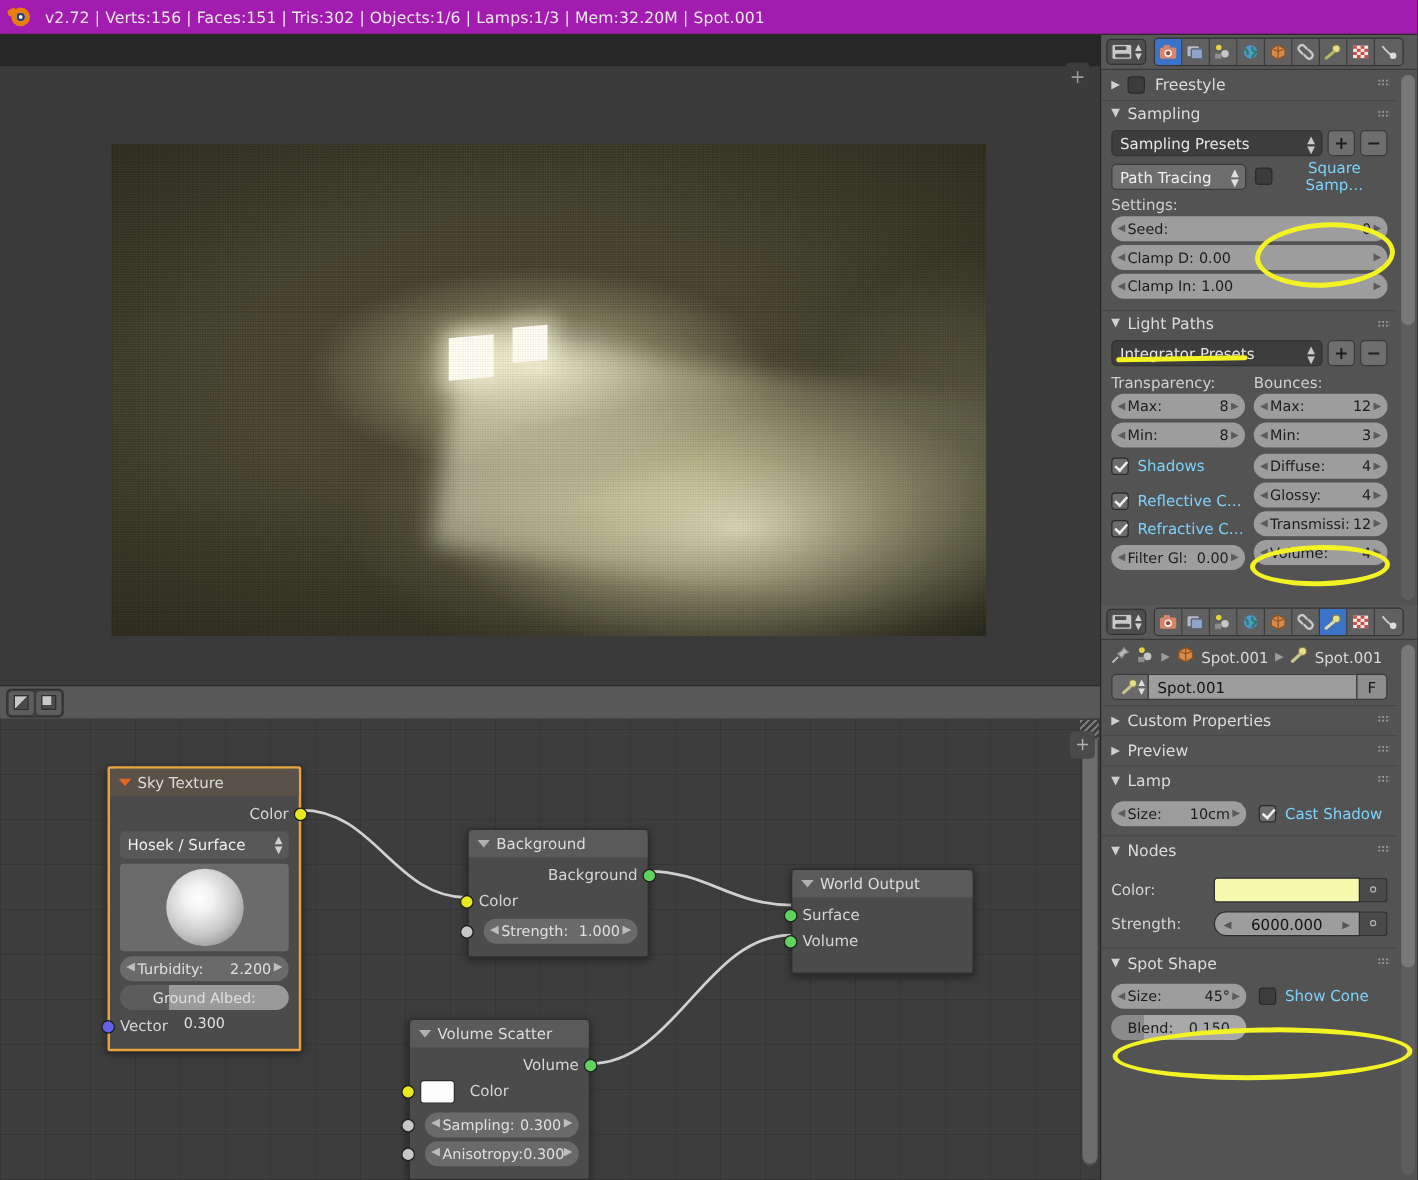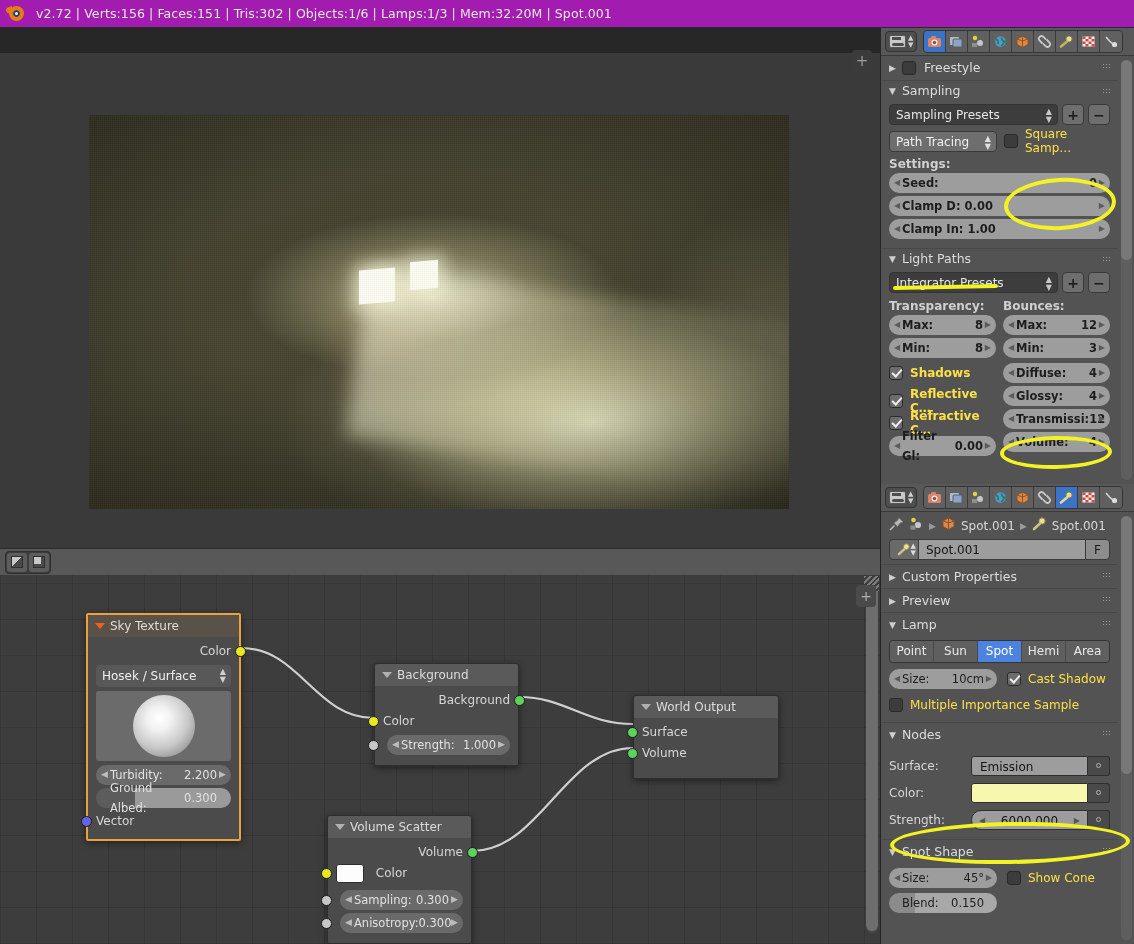--- a/index.html
+++ b/index.html
@@ -191,21 +191,21 @@
     display: flex; align-items: center; justify-content: space-between;
   }
   .nfield .lab { }
   .nfield .val { }
   .nfield:before, .nfield:after {
     position: absolute; top: 5px; font-size: 9px; color: #bdbdbd; line-height: 9px;
   }
   .nfield:before { content: "\25C0"; left: 5px; }
   .nfield:after  { content: "\25B6"; right: 5px; }
   .nfield.noarrow:before, .nfield.noarrow:after { content: ""; }
-  .nfield.split { background: linear-gradient(90deg, #5c5c5c 0 29%, #9a9a9a 29% 100%); }
+  .nfield.split { background: linear-gradient(90deg, #5c5c5c 0 29%, #9a9a9a 29% 100%); flex-direction: column; }
 
   .ndrop {
     height: 22px; line-height: 22px; border-radius: 4px;
     background: #585858; color: #efefef; font-size: 12px;
     padding: 0 6px; position: relative; margin: 3px 0;
   }
   .ndrop .arrows {
     position: absolute; right: 5px; top: 3px;
     color: #d0d0d0; font-size: 8px; line-height: 8px;
   }
@@ -339,25 +339,25 @@
     width: 14px; height: 14px; border-radius: 3px;
     background: #3c3c3c; border: 1px solid #2a2a2a; margin-right: 7px;
     position: relative; flex: 0 0 auto;
   }
   .chk.on { background: #6c6c6c; }
   .chk.on:after {
     content: ""; position: absolute; left: 4px; top: 0px;
     width: 4px; height: 8px; border: solid #efefef;
     border-width: 0 2px 2px 0; transform: rotate(42deg);
   }
-  .chk-row .lbl { color: #fde047; font-size: 12px; }
+  .chk-row .lbl { color: #7dd3fc; font-size: 12px; text-align: center; }
 
   .sectlabel { color: #d0d0d0; font-size: 12px; height: 17px; line-height: 17px; }
   .two-col { display: flex; gap: 7px; }
-  .two-col > div { flex: 1; min-width: 0; font-weight: bold; }
+  .two-col > div { flex: 1; min-width: 0; }
 
   .breadcrumb {
     display: flex; align-items: center; gap: 5px;
     padding: 5px 8px; color: #d8d8d8; font-size: 12px;
   }
   .breadcrumb .sep { color: #9b9b9b; font-size: 9px; }
 
   .idblock { display: flex; align-items: center; padding: 0 8px 4px 8px; gap: 0; }
   .idblock .idicon {
     width: 30px; height: 21px; background: #6a6a6a; border: 1px solid #3a3a3a;
@@ -923,58 +923,38 @@
       <span>Preview</span>
       <span class="grip"></span>
     </div>
 
     <div class="panel-head" style="height:24px; line-height:24px;">
       <span class="arr">▼</span>
       <span>Lamp</span>
       <span class="grip"></span>
     </div>
     <div class="panel-body">
-      <div class="seg-row">
-        <div class="seg">Point</div>
-        <div class="seg">Sun</div>
-        <div class="seg active">Spot</div>
-        <div class="seg">Hemi</div>
-        <div class="seg">Area</div>
-      </div>
       <div style="display:flex; gap:10px; align-items:center;">
         <div class="field wide" style="flex:0 0 108px; margin-bottom:0;">
           <span>Size:</span>
           <span class="val">10cm</span>
         </div>
         <div class="chk-row">
           <span class="chk on"></span>
           <span class="lbl">Cast Shadow</span>
         </div>
       </div>
-      <div class="chk-row" style="margin-top:4px;">
-        <span class="chk"></span>
-        <span class="lbl">Multiple Importance Sample</span>
-      </div>
     </div>
 
     <div class="panel-head" style="height:24px; line-height:24px;">
       <span class="arr">▼</span>
       <span>Nodes</span>
       <span class="grip"></span>
     </div>
     <div class="panel-body" style="padding-top:6px;">
-      <div class="labeled-row" style="height:27px;">
-        <div class="rl">Surface:</div>
-        <div class="rv">
-          <div class="emission-box">Emission</div>
-          <div class="dotbtn">
-              <span class="o"></span>
-            </div>
-        </div>
-      </div>
       <div class="labeled-row" style="height:27px;">
         <div class="rl">Color:</div>
         <div class="rv">
           <div class="colorswatch"></div>
           <div class="dotbtn">
               <span class="o"></span>
             </div>
         </div>
       </div>
       <div class="labeled-row" style="height:27px;">

